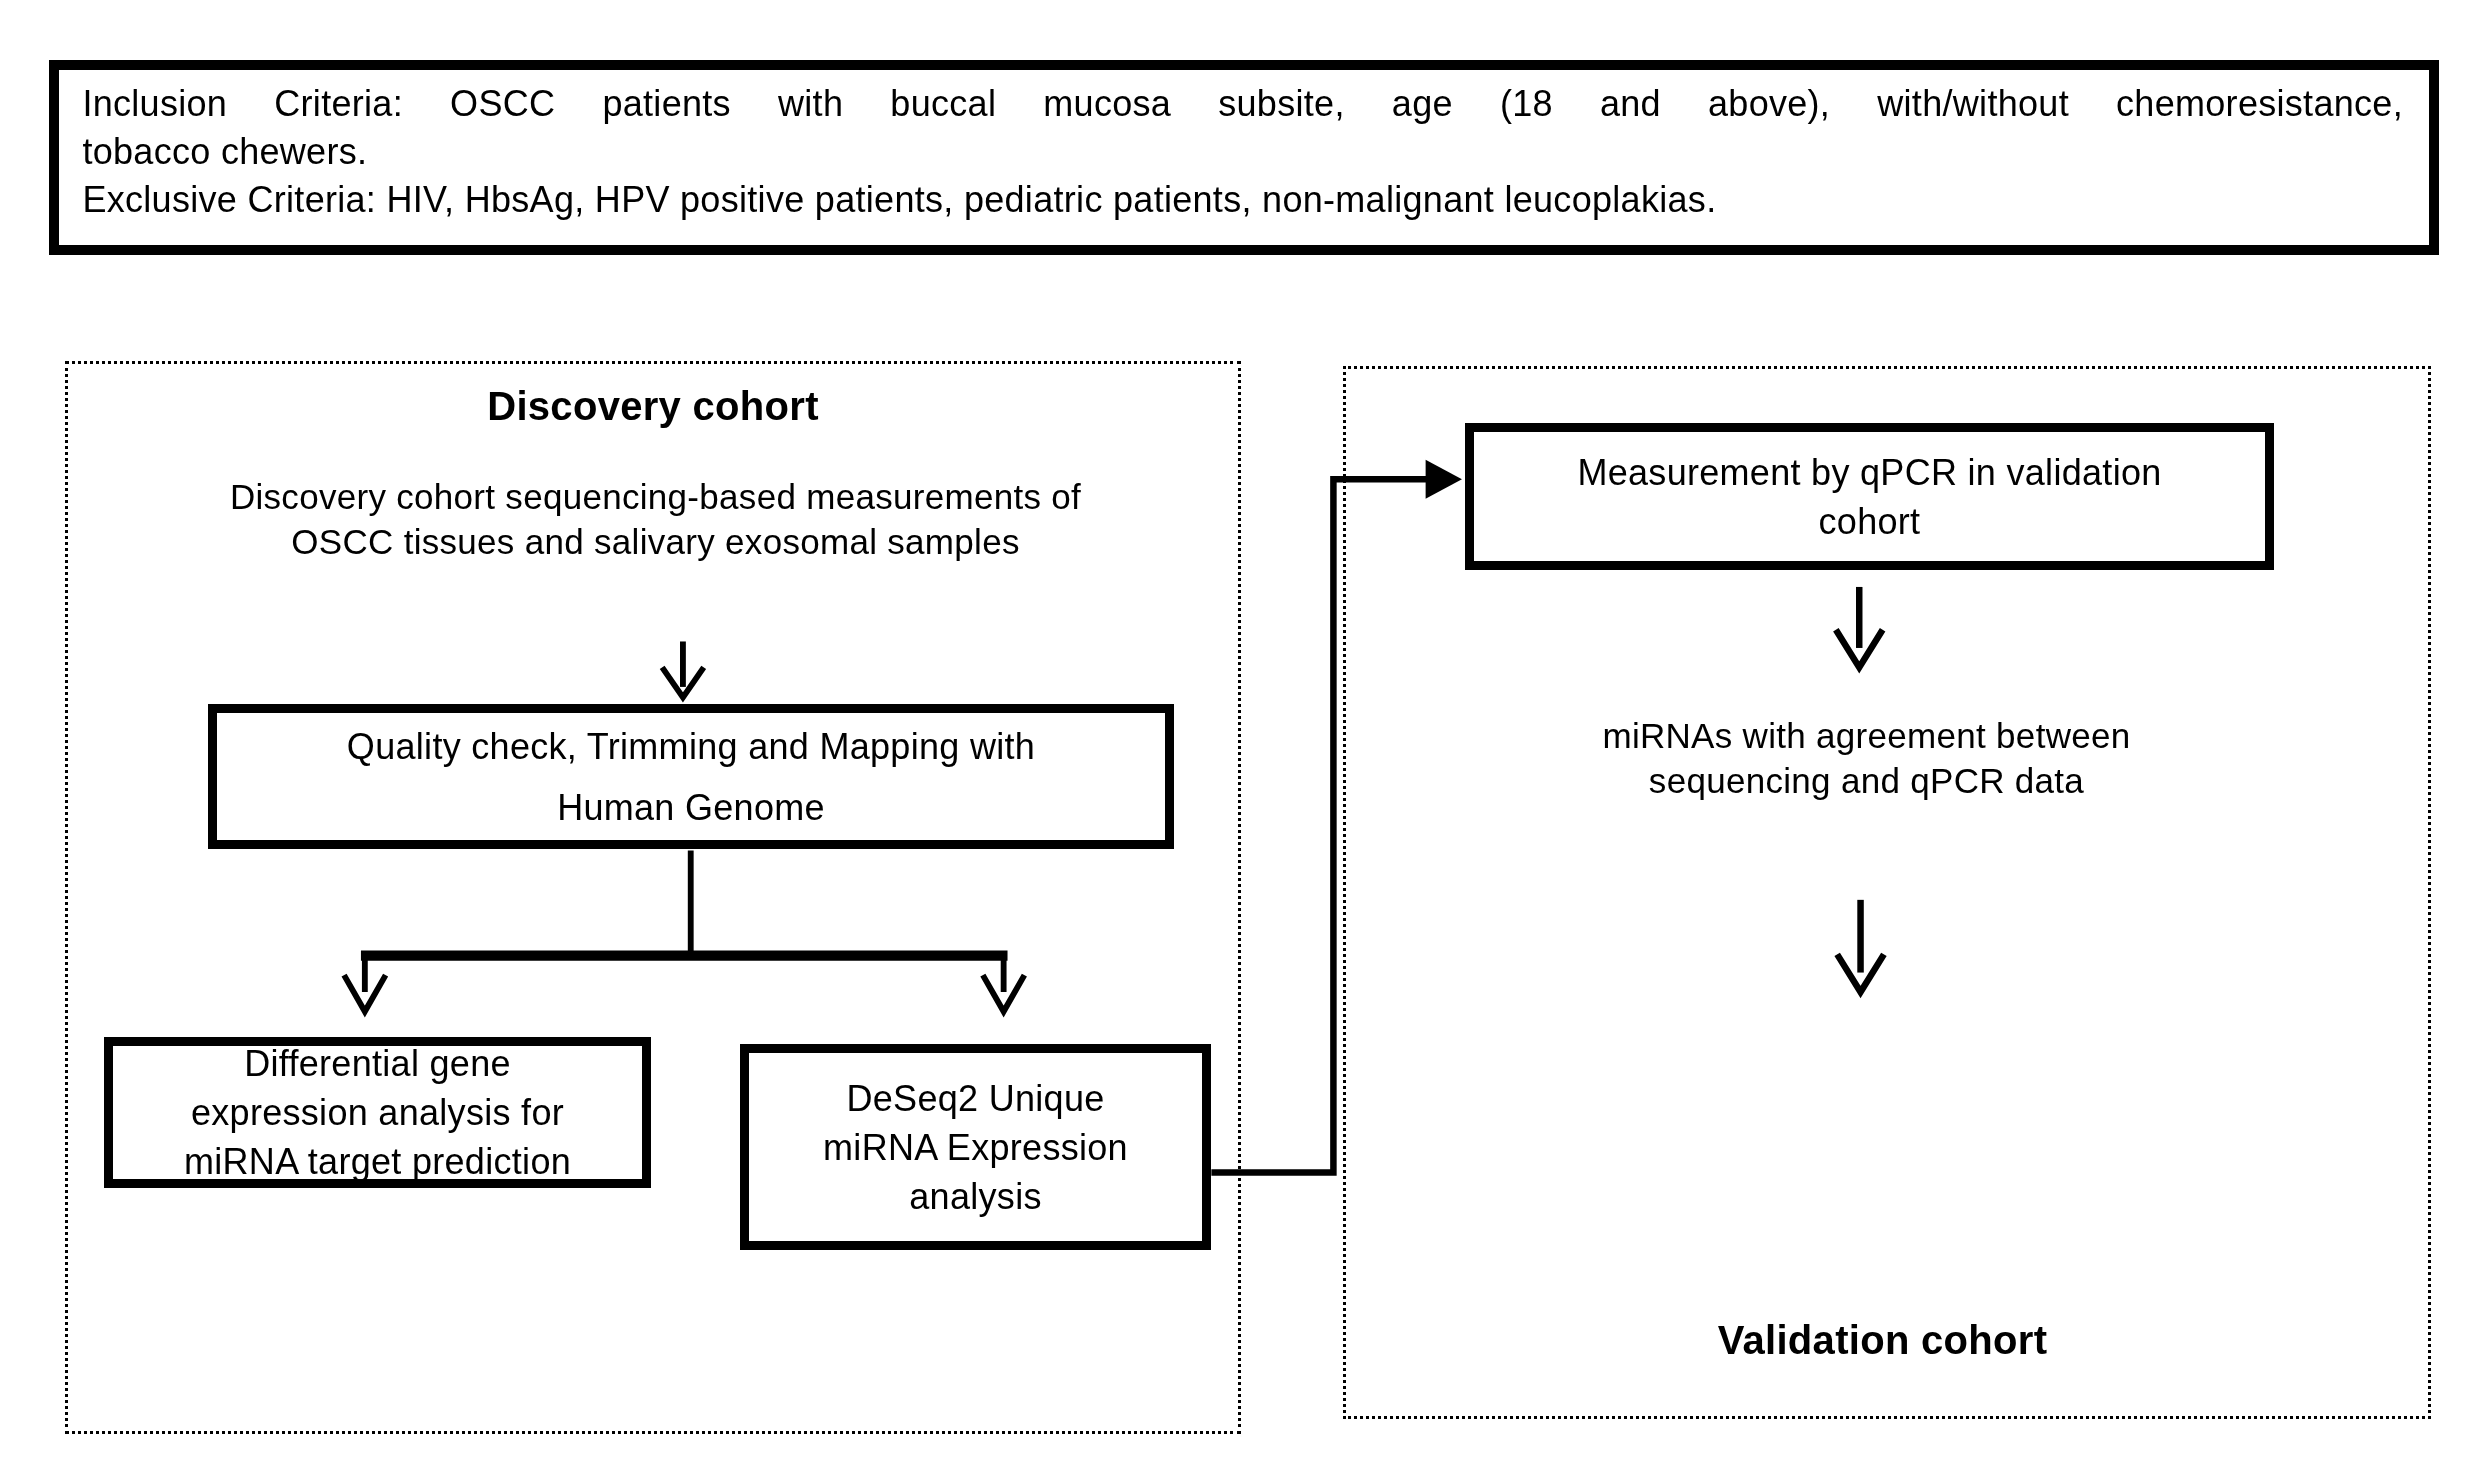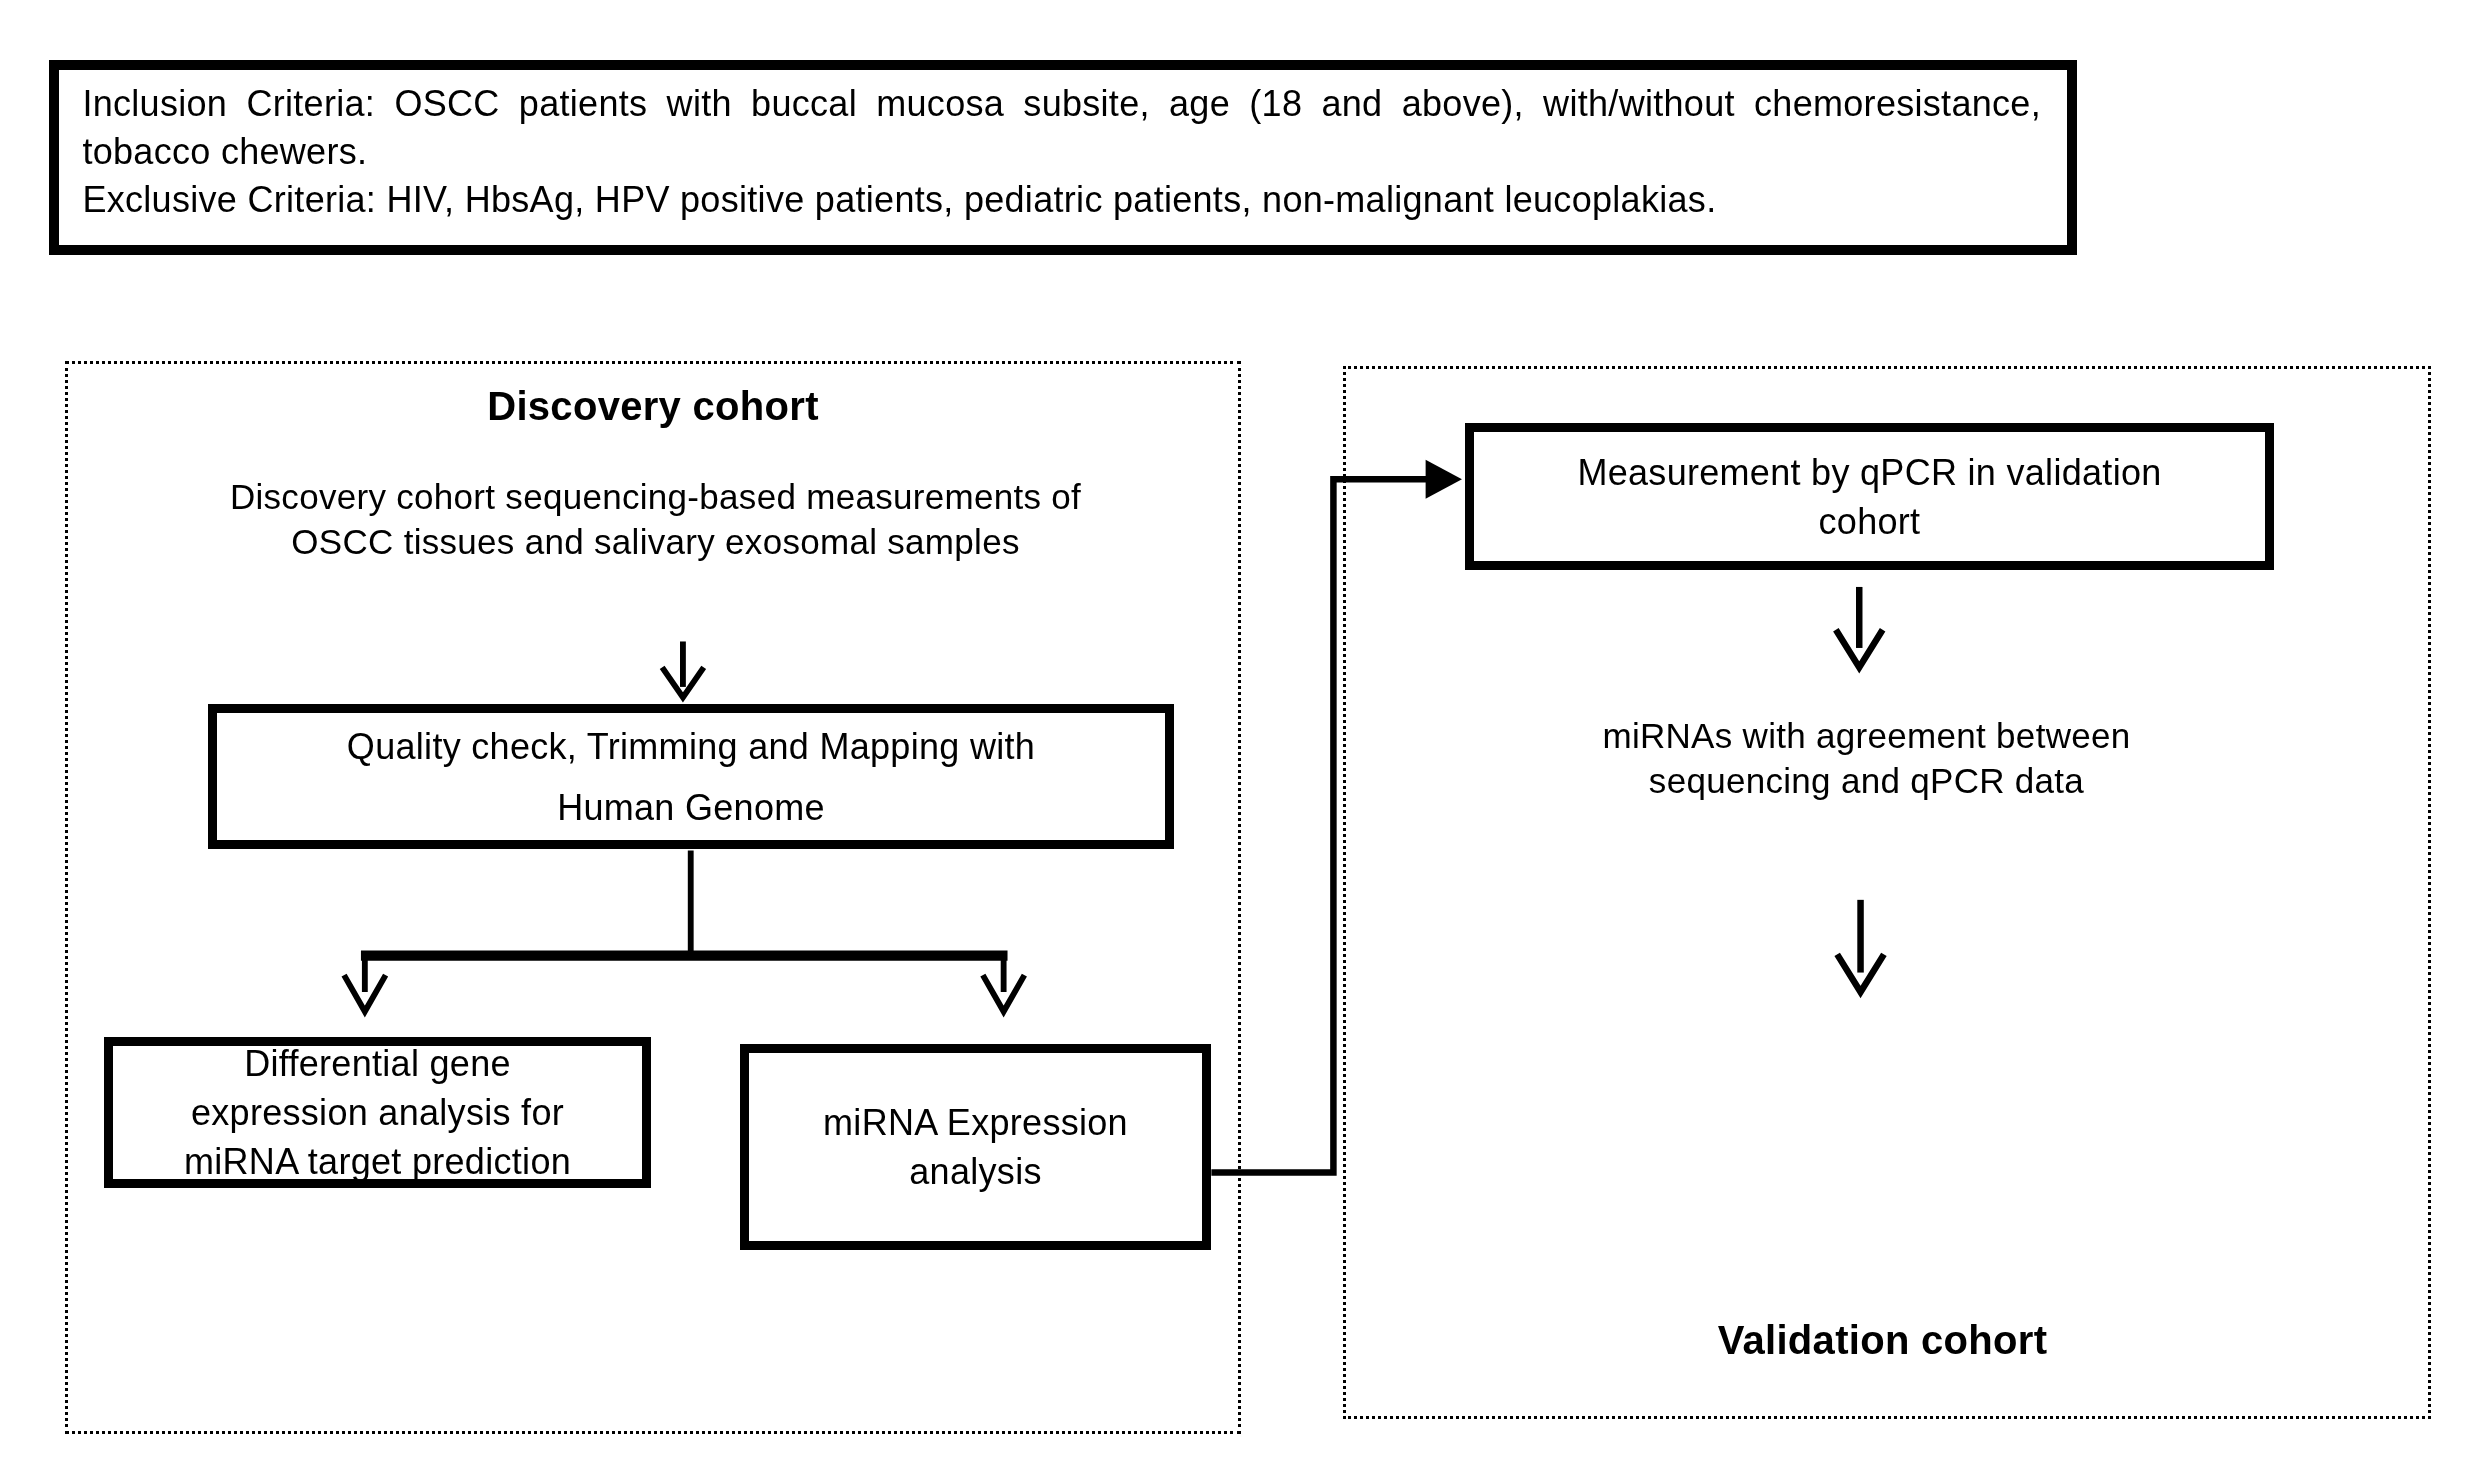--- a/index.html
+++ b/index.html
@@ -8,21 +8,21 @@
     width:2487px;height:1479px;
     background:#ffffff;
     font-family:"Liberation Sans","DejaVu Sans",sans-serif;
     color:#000000;
     overflow:hidden;
   }
   .abs{position:absolute;}
 
   
   .criteria-box{
-    left:49px;top:60px;width:2028px;height:195px;
+    left:49px;top:60px;width:2390px;height:195px;
     border:10.4px solid #000;
     box-sizing:border-box;
     padding:10.4px 26px 0 23.4px;
     font-size:36px;line-height:48px;
     letter-spacing:0.3px;
   }
   .jline{text-align:justify;text-align-last:justify;width:100%;}
 
   
   .panel{
@@ -122,20 +122,21 @@
     <div>Human Genome</div>
   </div>
 
   <div class="abs fbox diff-box">
     <div>Differential gene</div>
     <div>expression analysis for</div>
     <div>miRNA target prediction</div>
   </div>
 
   <div class="abs fbox deseq-box">
+    <div>DeSeq2 Unique</div>
     <div>miRNA Expression</div>
     <div>analysis</div>
   </div>
 
   <div class="abs panel validation-panel"></div>
 
   <div class="abs fbox measurement-box">
     <div>Measurement by qPCR in validation</div>
     <div>cohort</div>
   </div>

